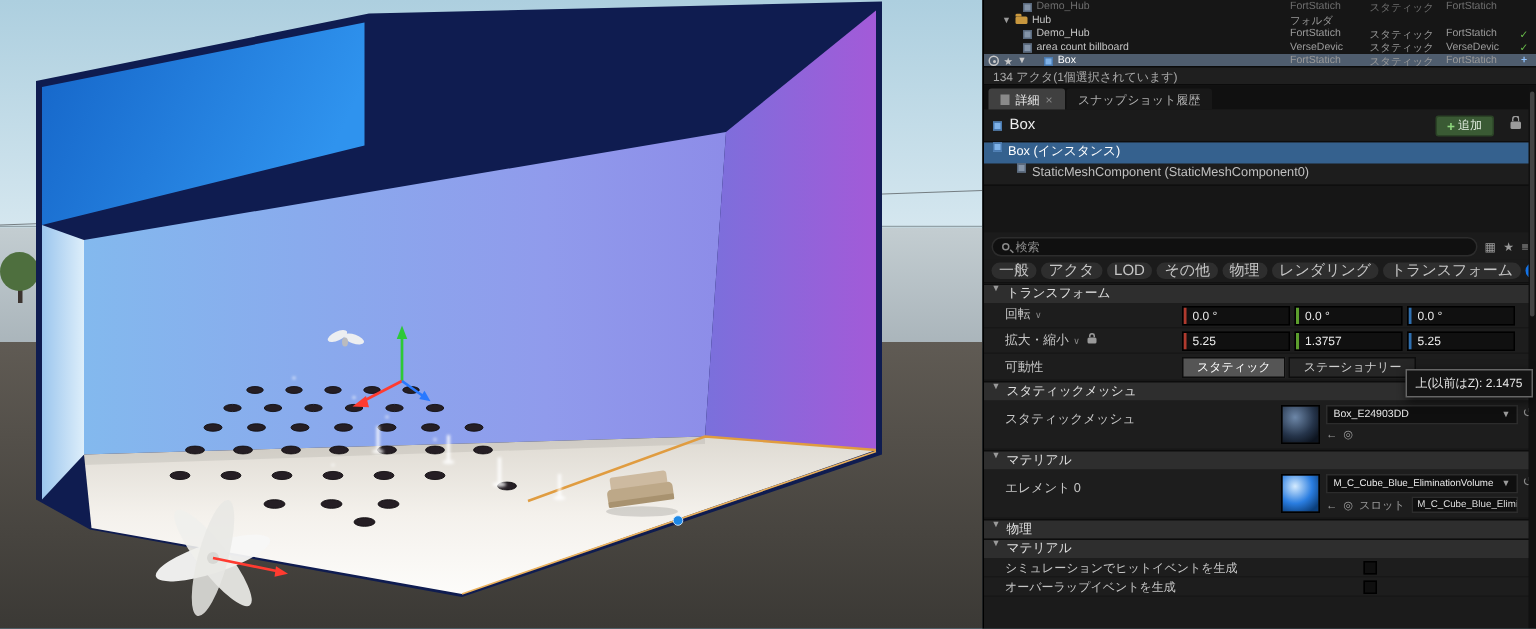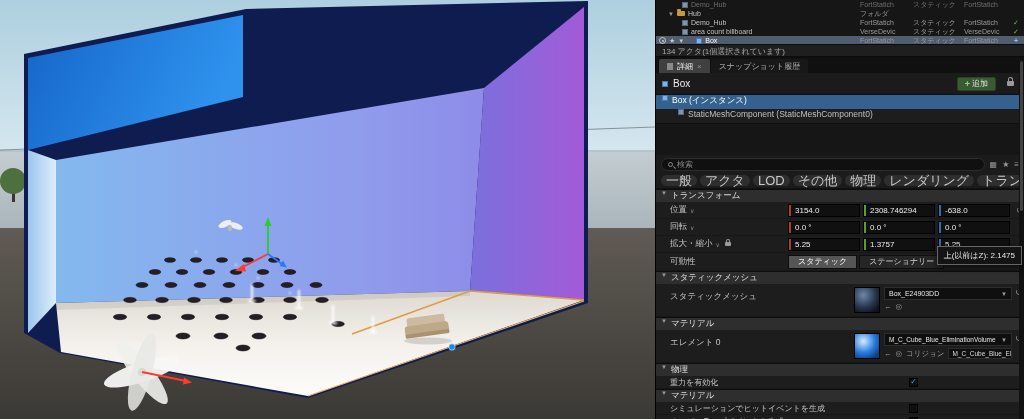--- a/index.html
+++ b/index.html
@@ -70,21 +70,21 @@
   
   .searchrow{height:18px;display:flex;align-items:center;gap:5px;padding:0 5px;background:#1b1b1b}
   .searchbox{flex:1;height:13px;background:#101010;border:1px solid #2c2c2c;border-radius:7px;
     display:flex;align-items:center;gap:4px;padding:0 6px;color:#8a8a8a;font-size:8px}
   .mag{width:5px;height:5px;border:1px solid #8a8a8a;border-radius:50%;position:relative;flex:none}
   .mag::after{content:'';position:absolute;left:4px;top:4px;width:3px;height:1px;background:#8a8a8a;transform:rotate(45deg)}
   .sic{color:#9a9a9a;font-size:8px;flex:none}
 
   
   .filters{height:16px;display:flex;align-items:center;gap:3px;padding:0 5px;background:#1b1b1b;border-bottom:1px solid #101010}
-  .chip{height:11px;background:#2e2e2e;color:#c6c6c6;font-size:13px;line-height:11px;
+  .chip{height:11px;background:#2e2e2e;color:#c6c6c6;font-size:10px;line-height:11px;
     padding:0 5px;border-radius:6px;white-space:nowrap}
   .chip.active{background:#1473e6;color:#fff}
 
   
   .sechdr{height:13px;background:#2e2e2e;display:flex;align-items:flex-start;gap:4px;padding:0 5px;
     font-size:8.5px;color:#e0e0e0;border-top:1px solid #0d0d0d}
   .tri{color:#9a9a9a;font-size:6px}
   .prow{display:flex;align-items:center;height:17px;background:#1d1d1d;border-bottom:1px solid #171717;padding-left:14px}
   .plabel{width:118px;flex:none;font-size:8.5px;color:#c6c6c6;display:flex;align-items:center;gap:3px;overflow:hidden}
   .dd{color:#8a8a8a;font-size:6px}
@@ -405,39 +405,20 @@
       <span class="chip">レンダリング</span>
       <span class="chip">トランスフォーム</span>
       <span class="chip active">全て</span>
     </div>
 
     <div class="sechdr">
       <span class="tri">▼</span>
       <span>トランスフォーム</span>
     </div>
 
-    <div class="prow">
-      <div class="plabel">
-          <span>位置</span>
-          <span class="dd">∨</span>
-        </div>
-      <div class="vbox x">
-          <i></i>
-          <span>3154.0</span>
-        </div>
-      <div class="vbox y">
-          <i></i>
-          <span>2308.746294</span>
-        </div>
-      <div class="vbox z">
-          <i></i>
-          <span>-638.0</span>
-        </div>
-      <span class="reset">↺</span>
-    </div>
 
     <div class="prow">
       <div class="plabel">
           <span>回転</span>
           <span class="dd">∨</span>
         </div>
       <div class="vbox x">
           <i></i>
           <span>0.0 °</span>
         </div>
@@ -511,35 +492,31 @@
         </div>
       <div class="thumb matball"></div>
       <div class="assetcol">
         <div class="combo mat-combo">
           <span>M_C_Cube_Blue_EliminationVolume</span>
             <span class="car">▼</span>
         </div>
         <div class="arow">
           <span>←</span>
           <span>◎</span>
-          <span>コリジョン</span>
+          <span>スロット</span>
           <span class="slotbox">M_C_Cube_Blue_Eliminatic</span>
         </div>
       </div>
       <span class="reset">↺</span>
     </div>
 
     <div class="sechdr">
       <span class="tri">▼</span>
       <span>物理</span>
     </div>
-    <div class="cbrow">
-      <span class="lab">重力を有効化</span>
-      <span class="cbox">✓</span>
-    </div>
 
     <div class="sechdr">
       <span class="tri">▼</span>
       <span>マテリアル</span>
     </div>
     <div class="cbrow">
       <span class="lab">シミュレーションでヒットイベントを生成</span>
       <span class="cbox"></span>
     </div>
     <div class="cbrow">

